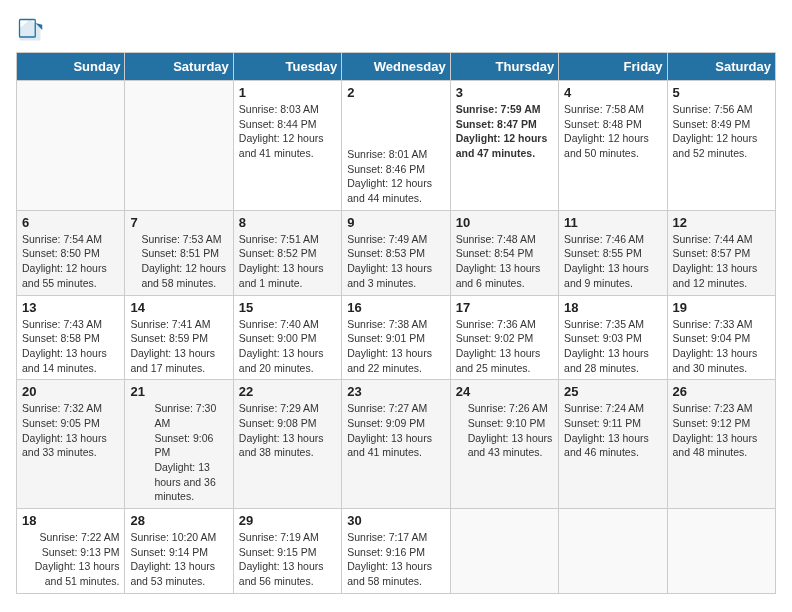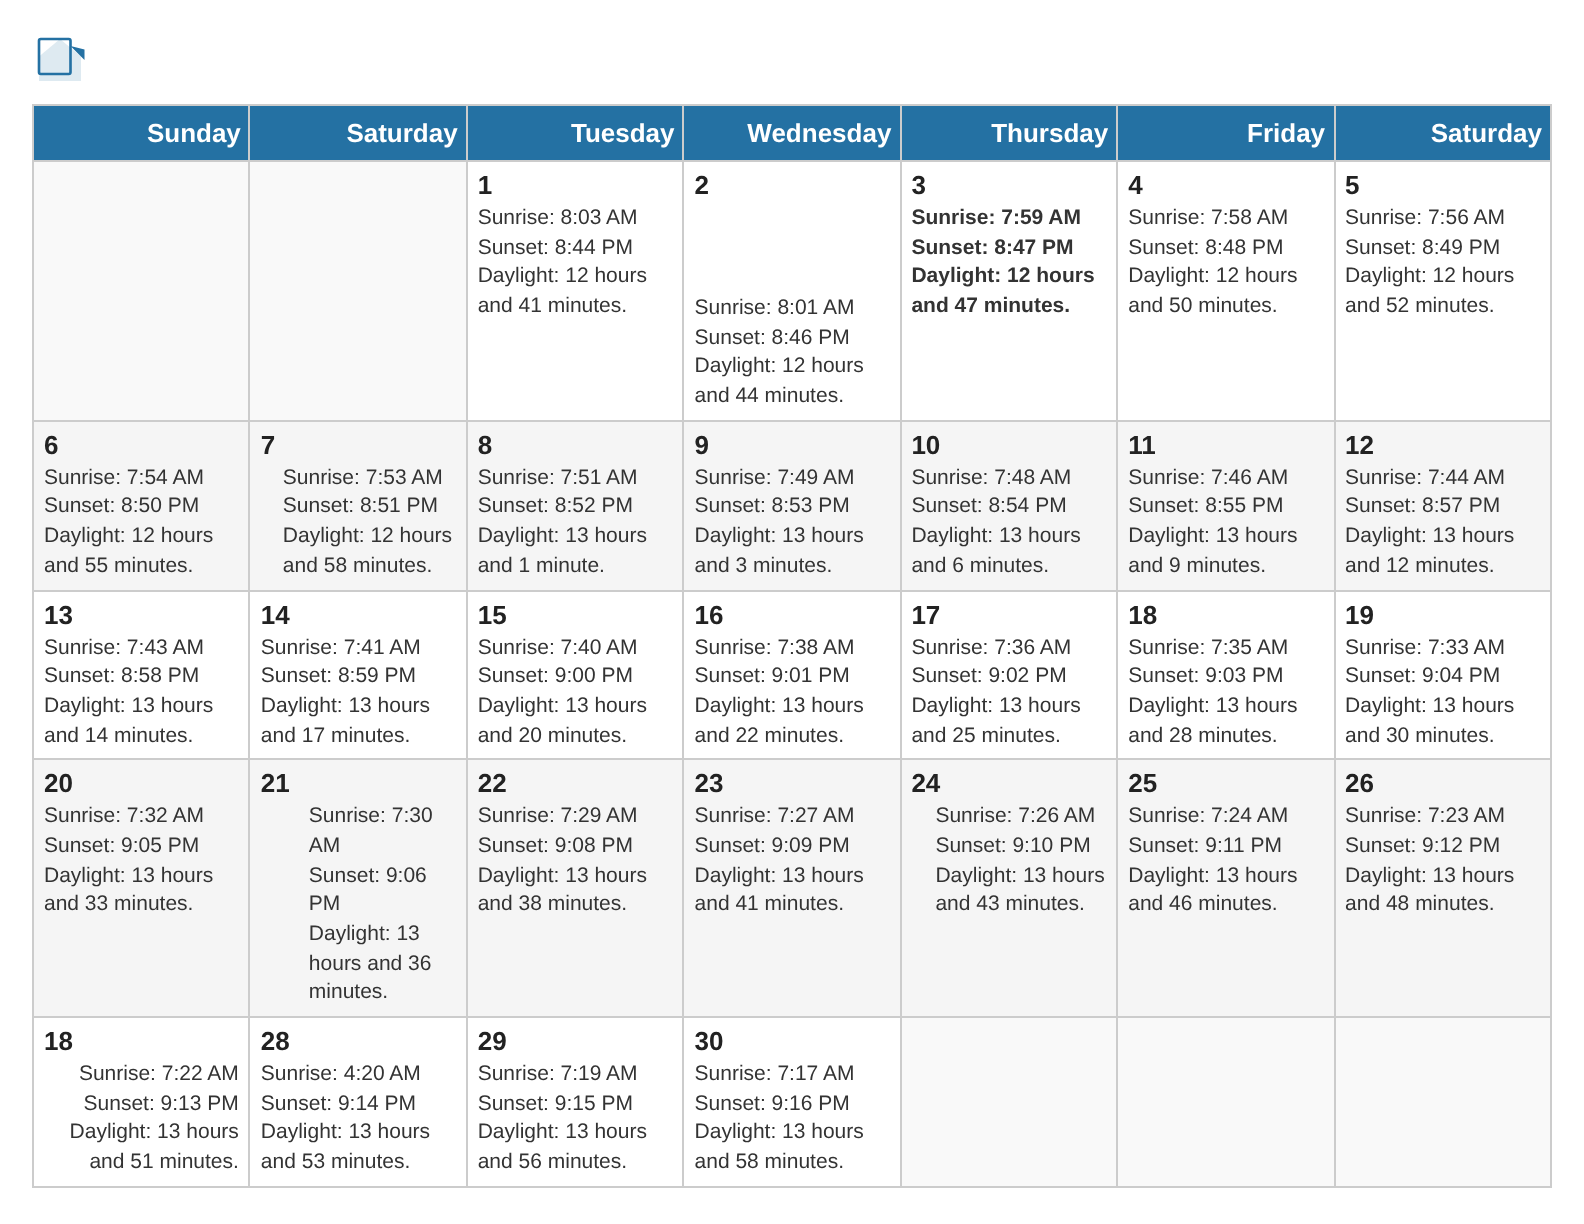--- a/index.html
+++ b/index.html
@@ -298,21 +298,21 @@
       </tr>
       <tr>
         <td>
           <div class="day-num">18</div>
           <div class="day-info" style="white-space: pre-line; text-align: right;">Sunrise: 7:22 AM
 Sunset: 9:13 PM
 Daylight: 13 hours and 51 minutes.</div>
         </td>
         <td>
           <div class="day-num">28</div>
-          <div class="day-info" style="white-space: pre-line;">Sunrise: 4:20 AM
+          <div class="day-info" style="white-space: pre-line;">Sunrise: 10:20 AM
 Sunset: 9:14 PM
 Daylight: 13 hours and 53 minutes.</div>
         </td>
         <td>
           <div class="day-num">29</div>
           <div class="day-info" style="white-space: pre-line;">Sunrise: 7:19 AM
 Sunset: 9:15 PM
 Daylight: 13 hours and 56 minutes.</div>
         </td>
         <td>

